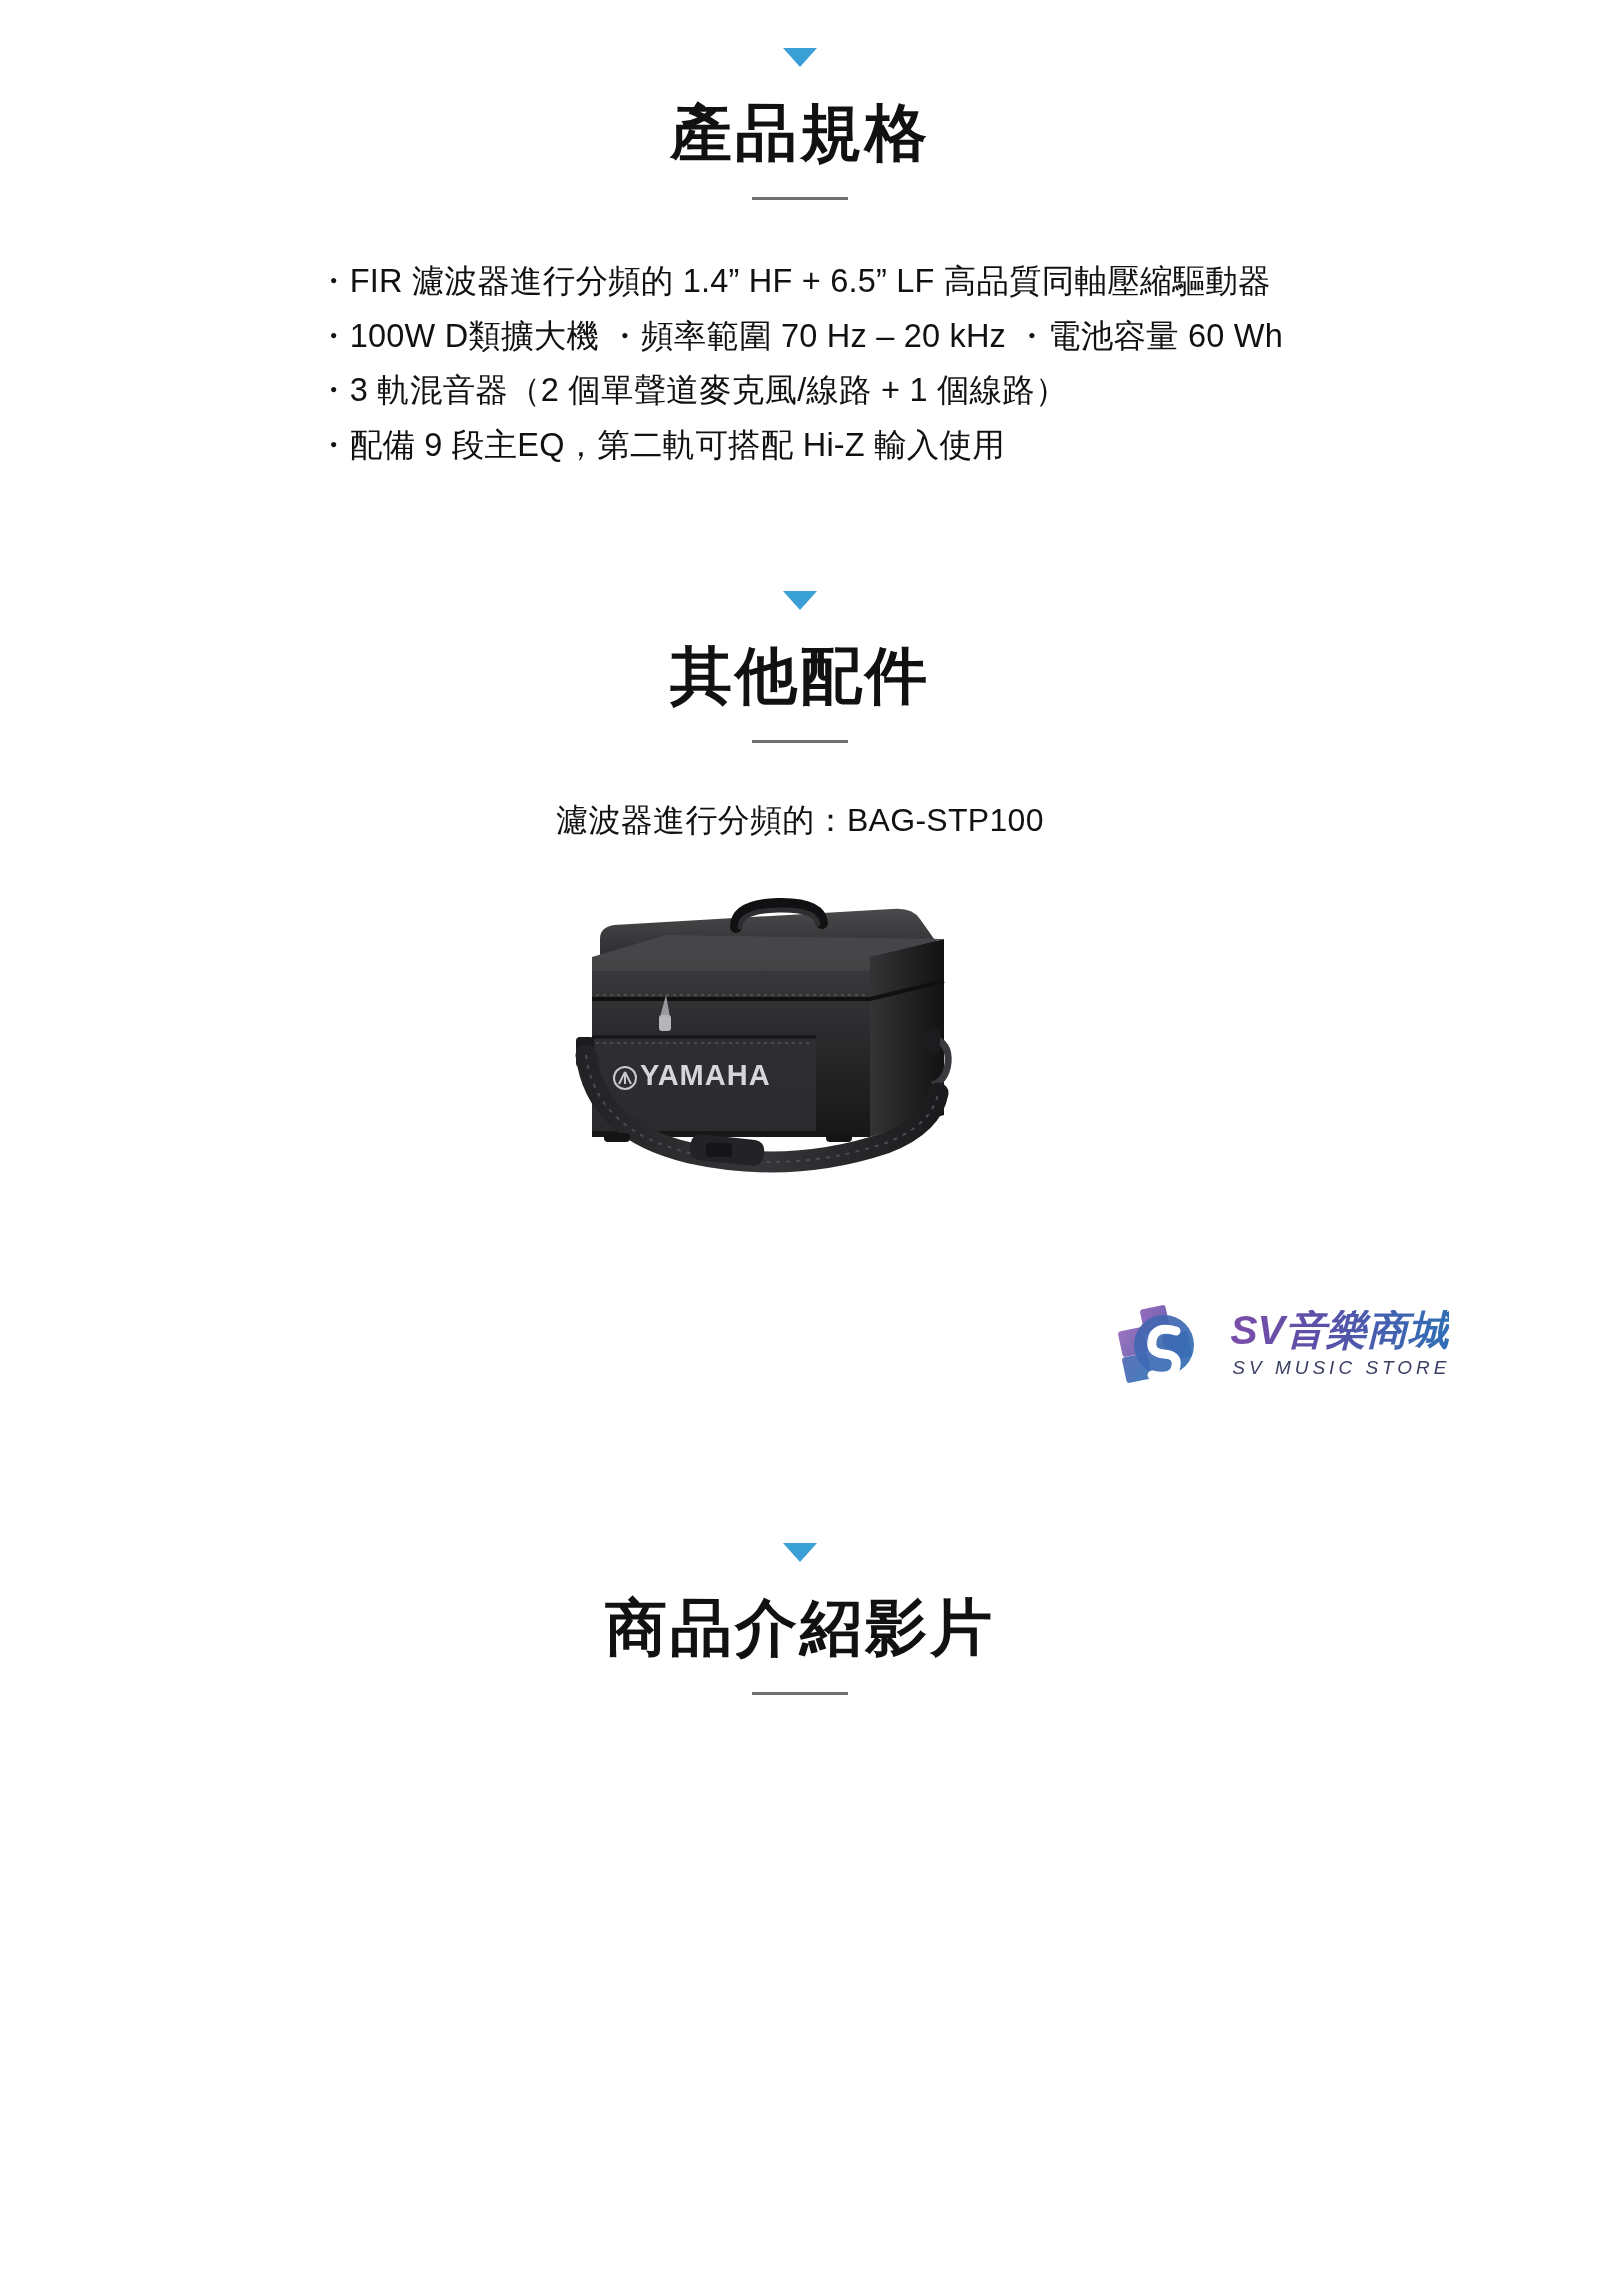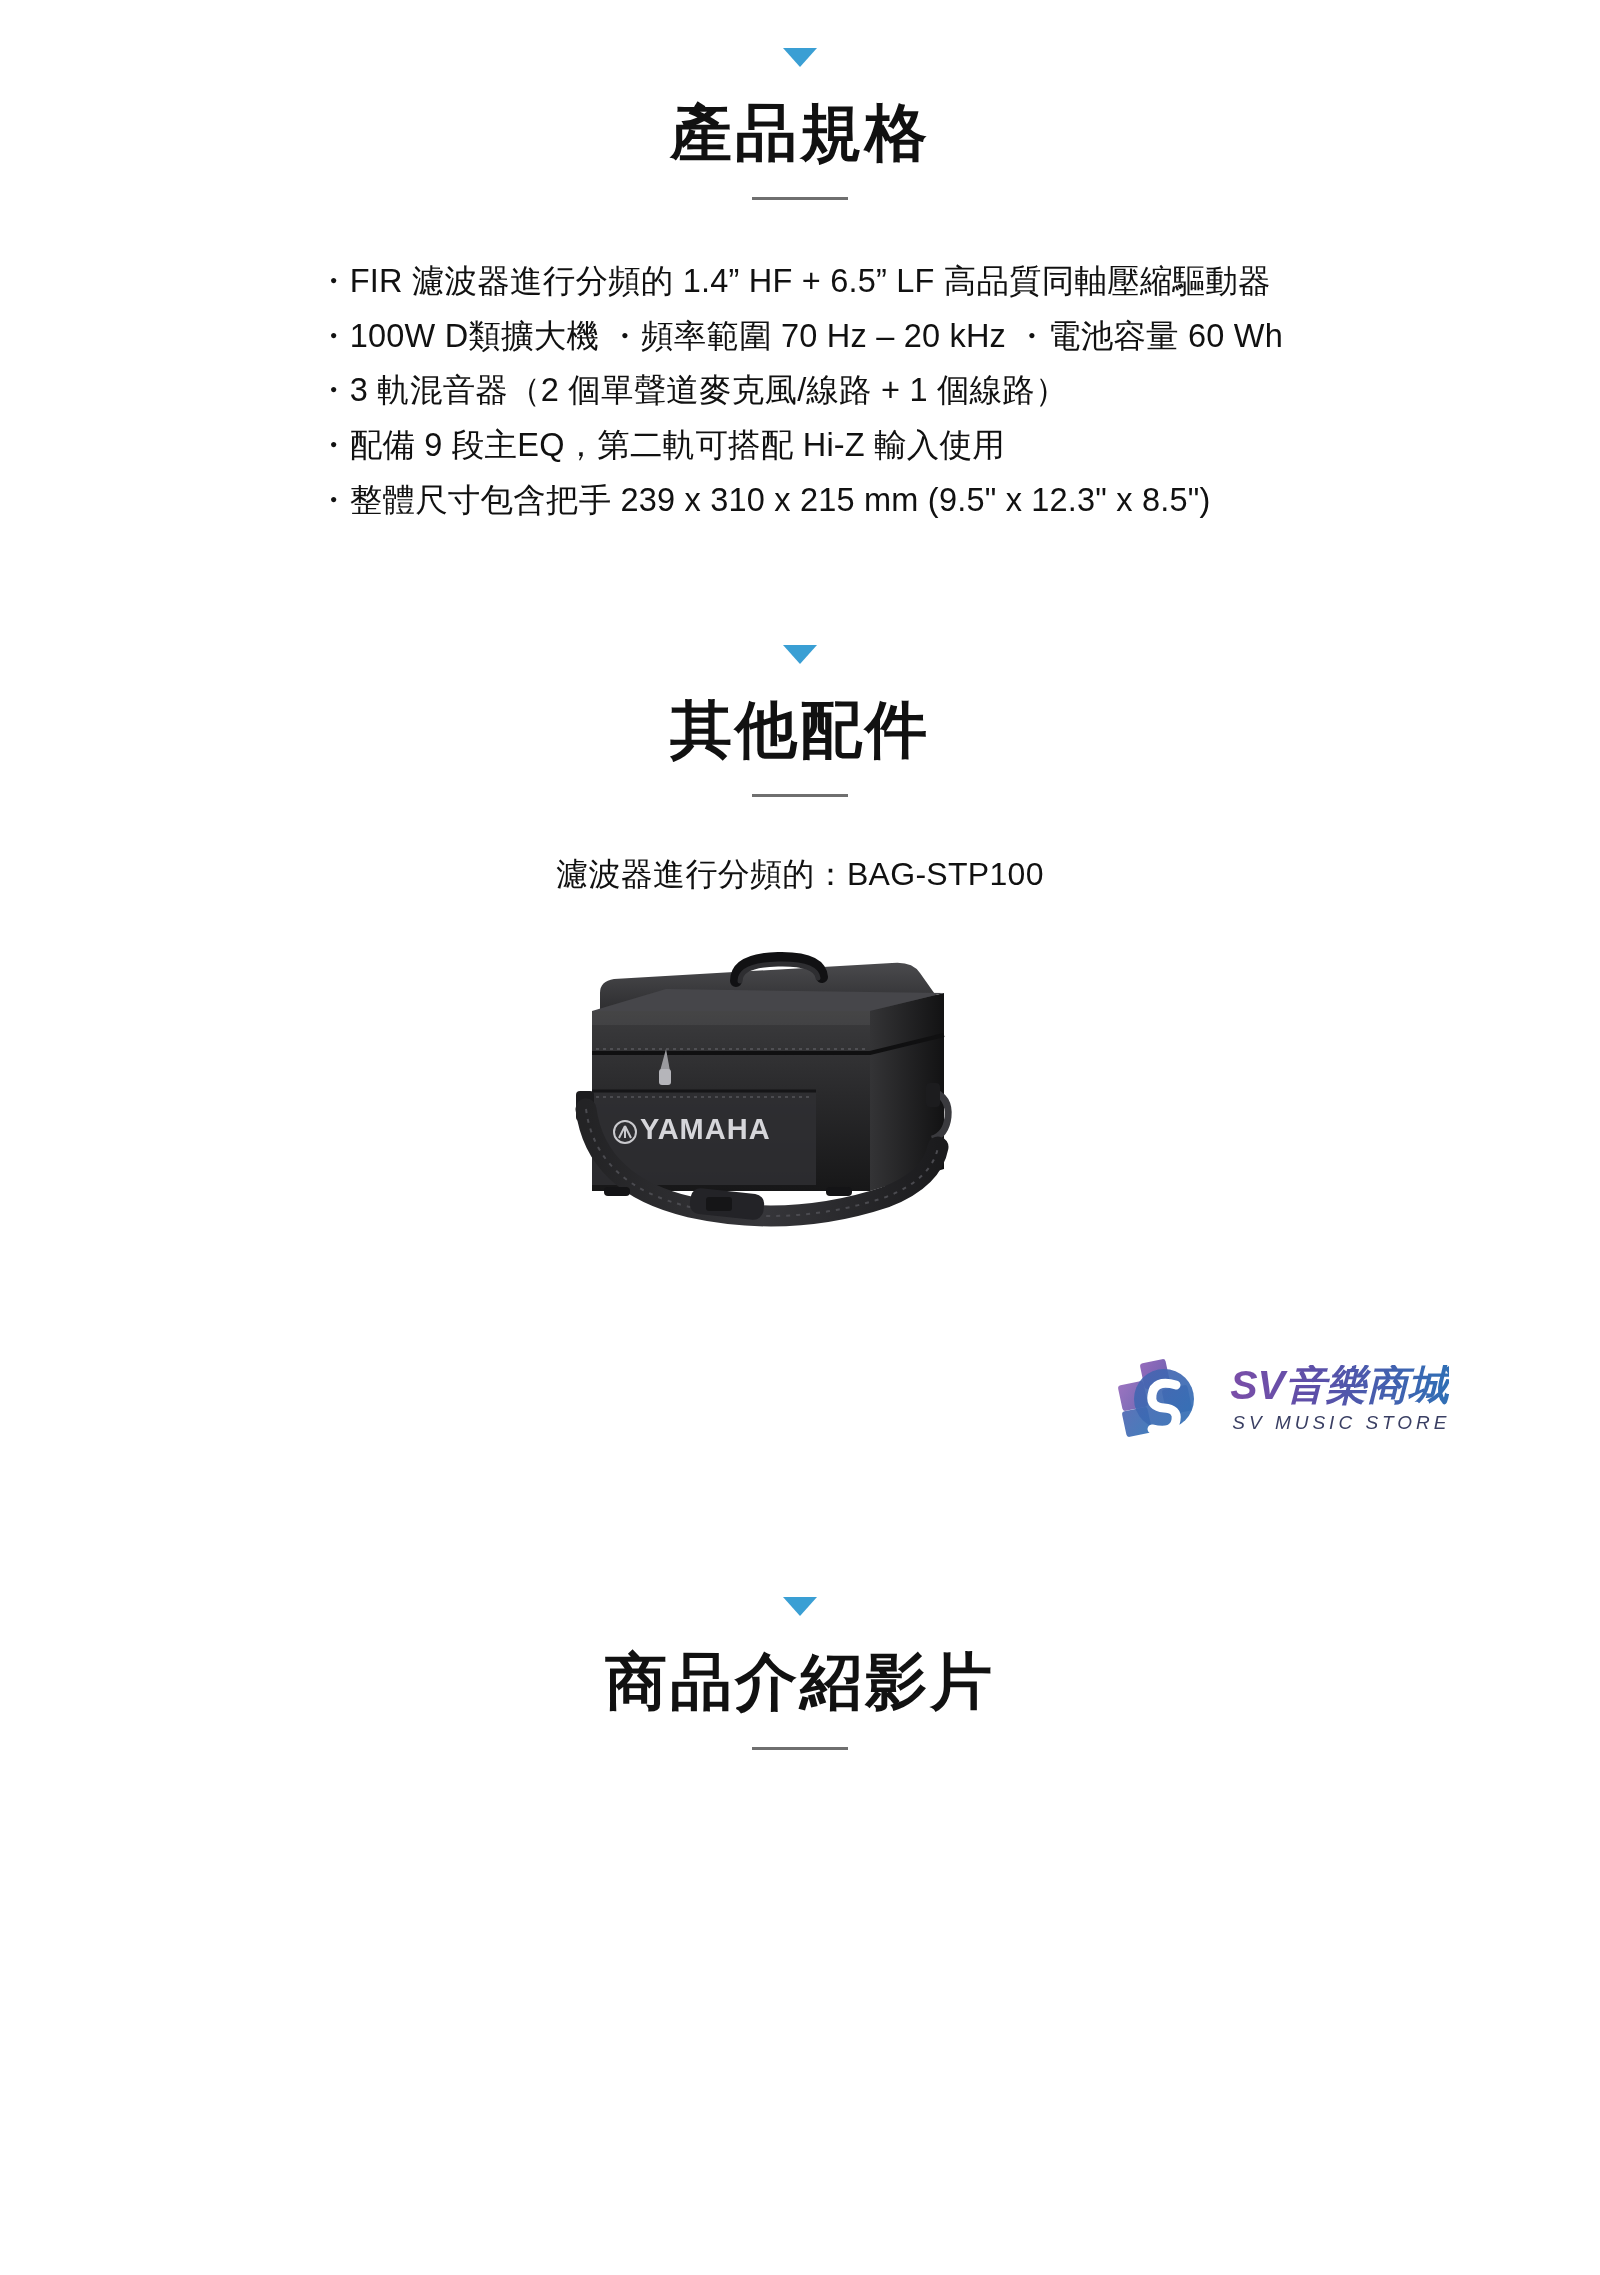--- a/index.html
+++ b/index.html
@@ -147,21 +147,20 @@
     <span class="caret"></span>
     <h2 class="sec-title">產品規格</h2>
     <div class="rule"></div>
 
     <div class="spec-wrap">
       <div class="spec-list">
         <div class="row">・FIR 濾波器進行分頻的 1.4” HF + 6.5” LF 高品質同軸壓縮驅動器</div>
         <div class="row">・100W D類擴大機 ・頻率範圍 70 Hz – 20 kHz ・電池容量 60 Wh</div>
         <div class="row">・3 軌混音器（2 個單聲道麥克風/線路 + 1 個線路）</div>
         <div class="row">・配備 9 段主EQ，第二軌可搭配 Hi-Z 輸入使用</div>
-        <div class="row">・整體尺寸包含把手 239 x 310 x 215 mm (9.5" x 12.3" x 8.5")</div>
       </div>
     </div>
   </div>
 
   <div class="gap-a"></div>
 
   <div class="section">
     <span class="caret"></span>
     <h2 class="sec-title">其他配件</h2>
     <div class="rule"></div>

